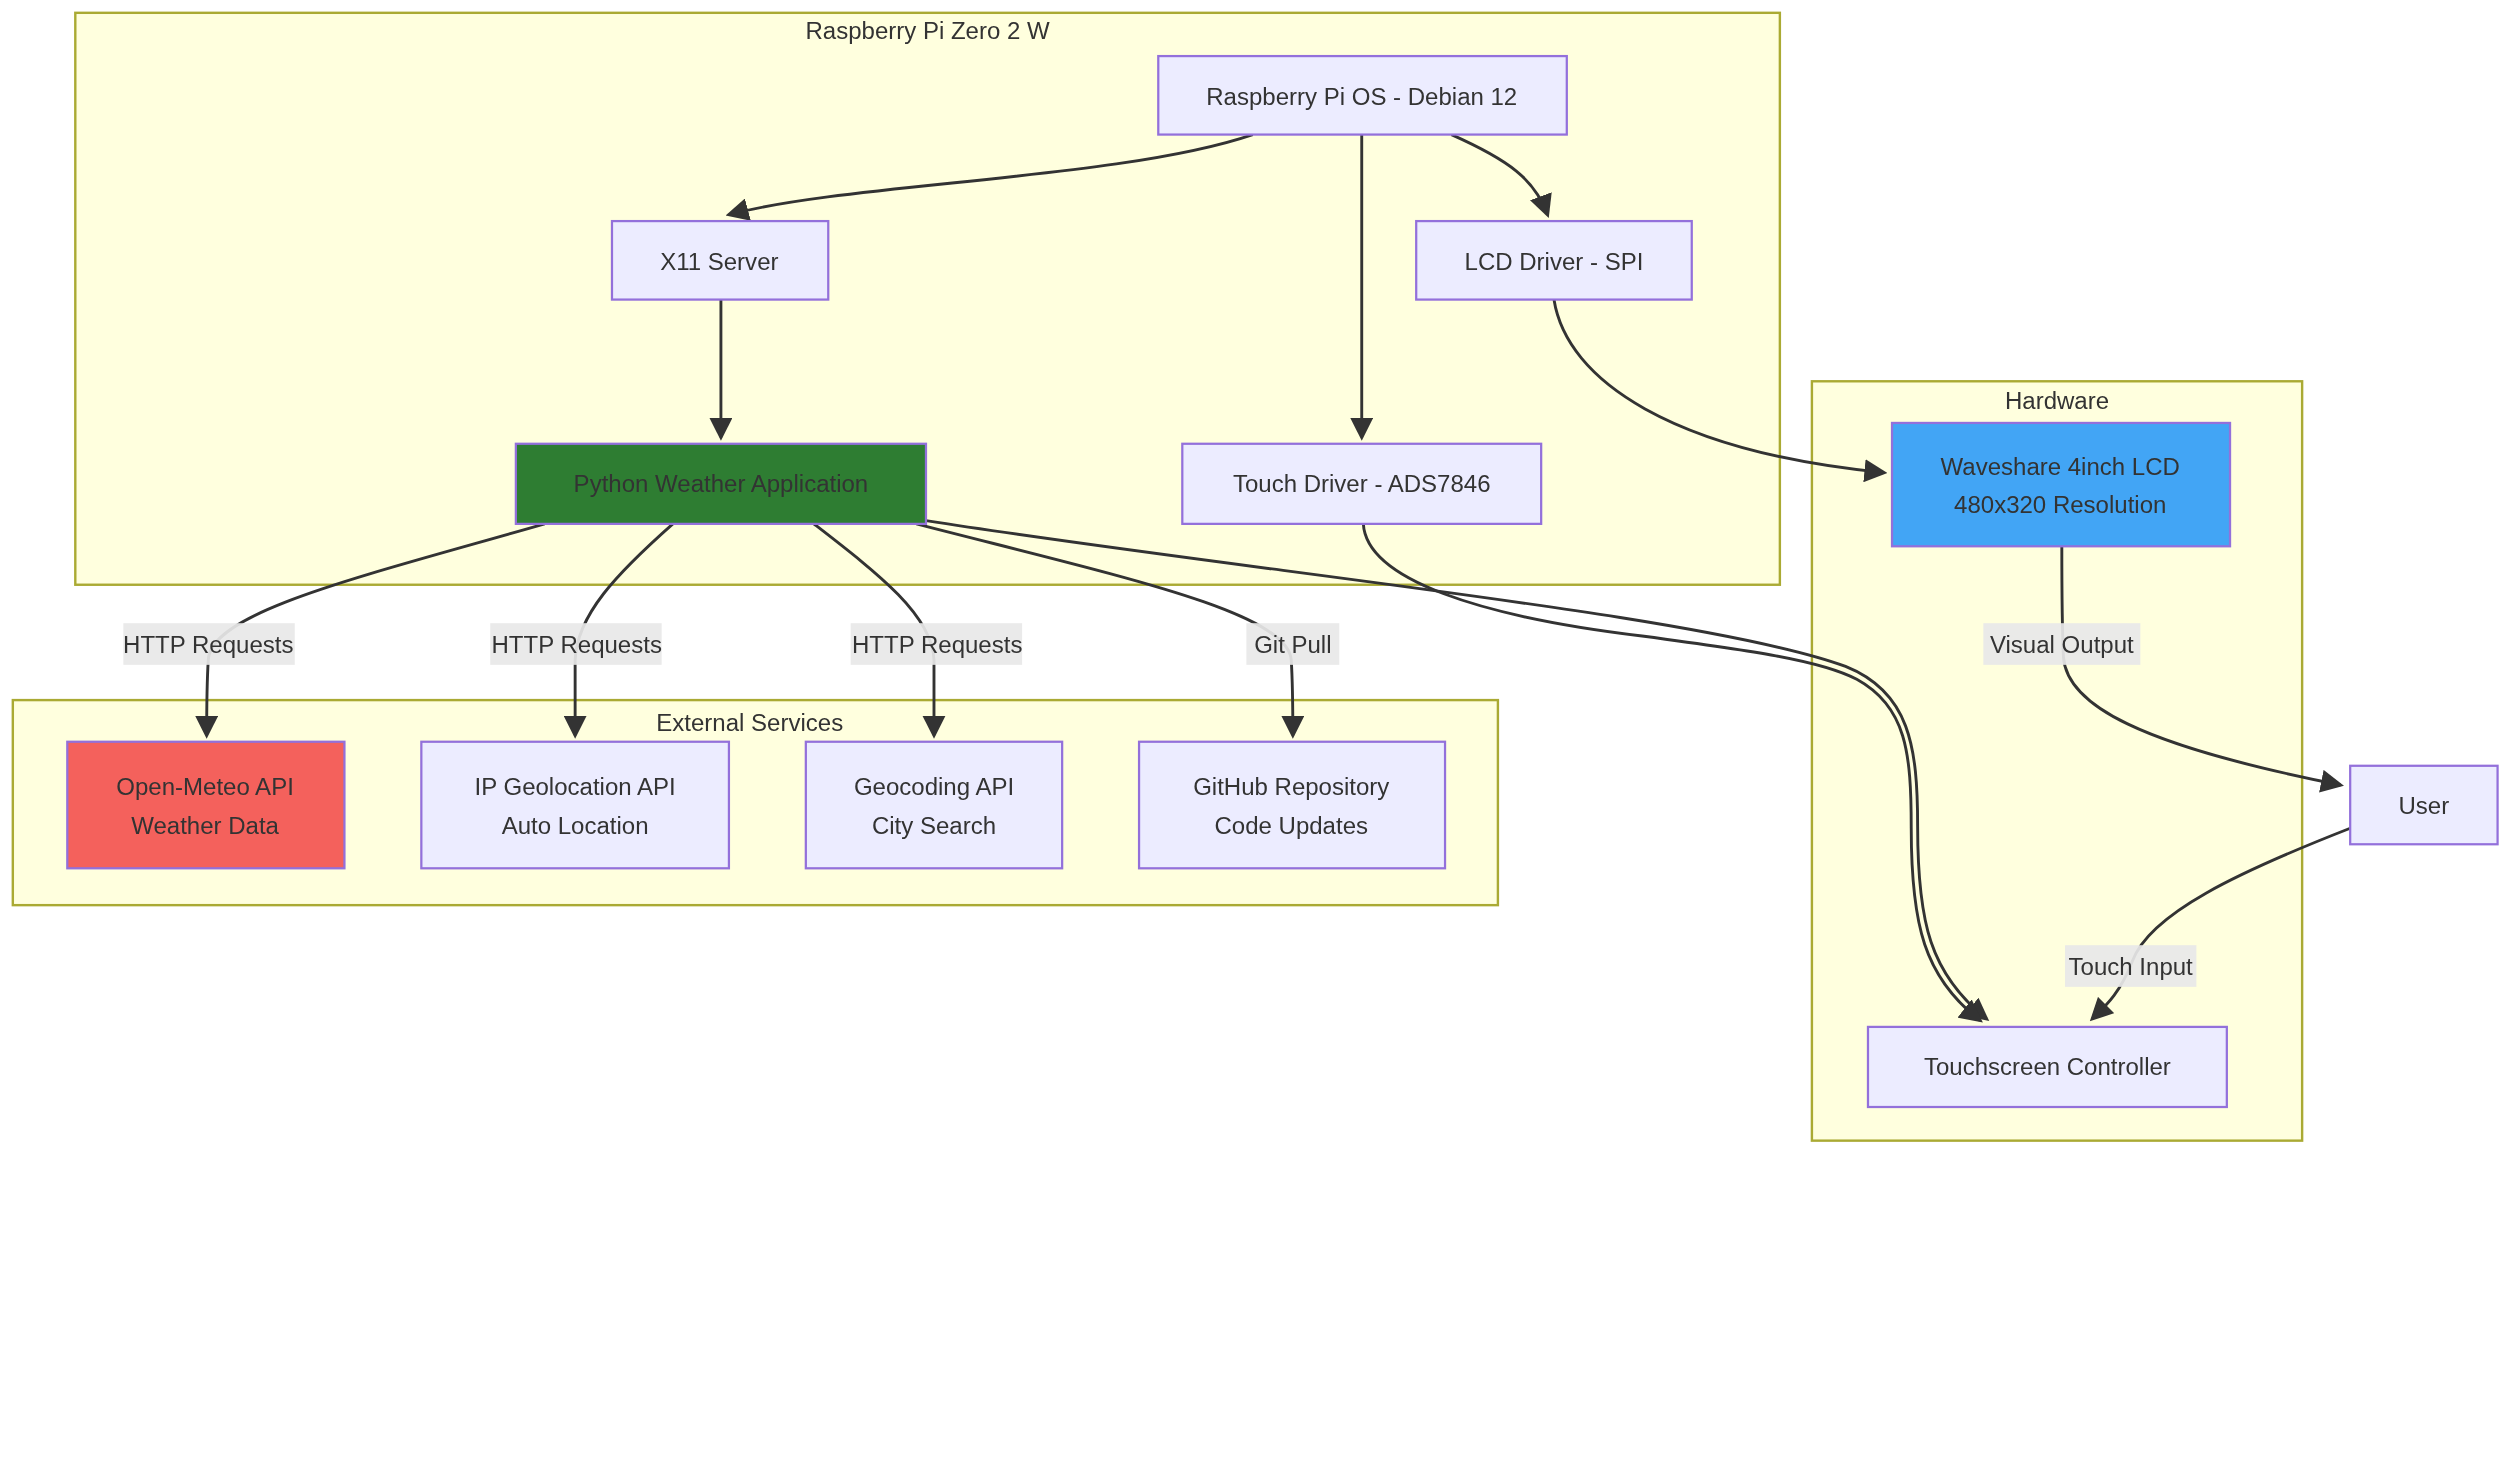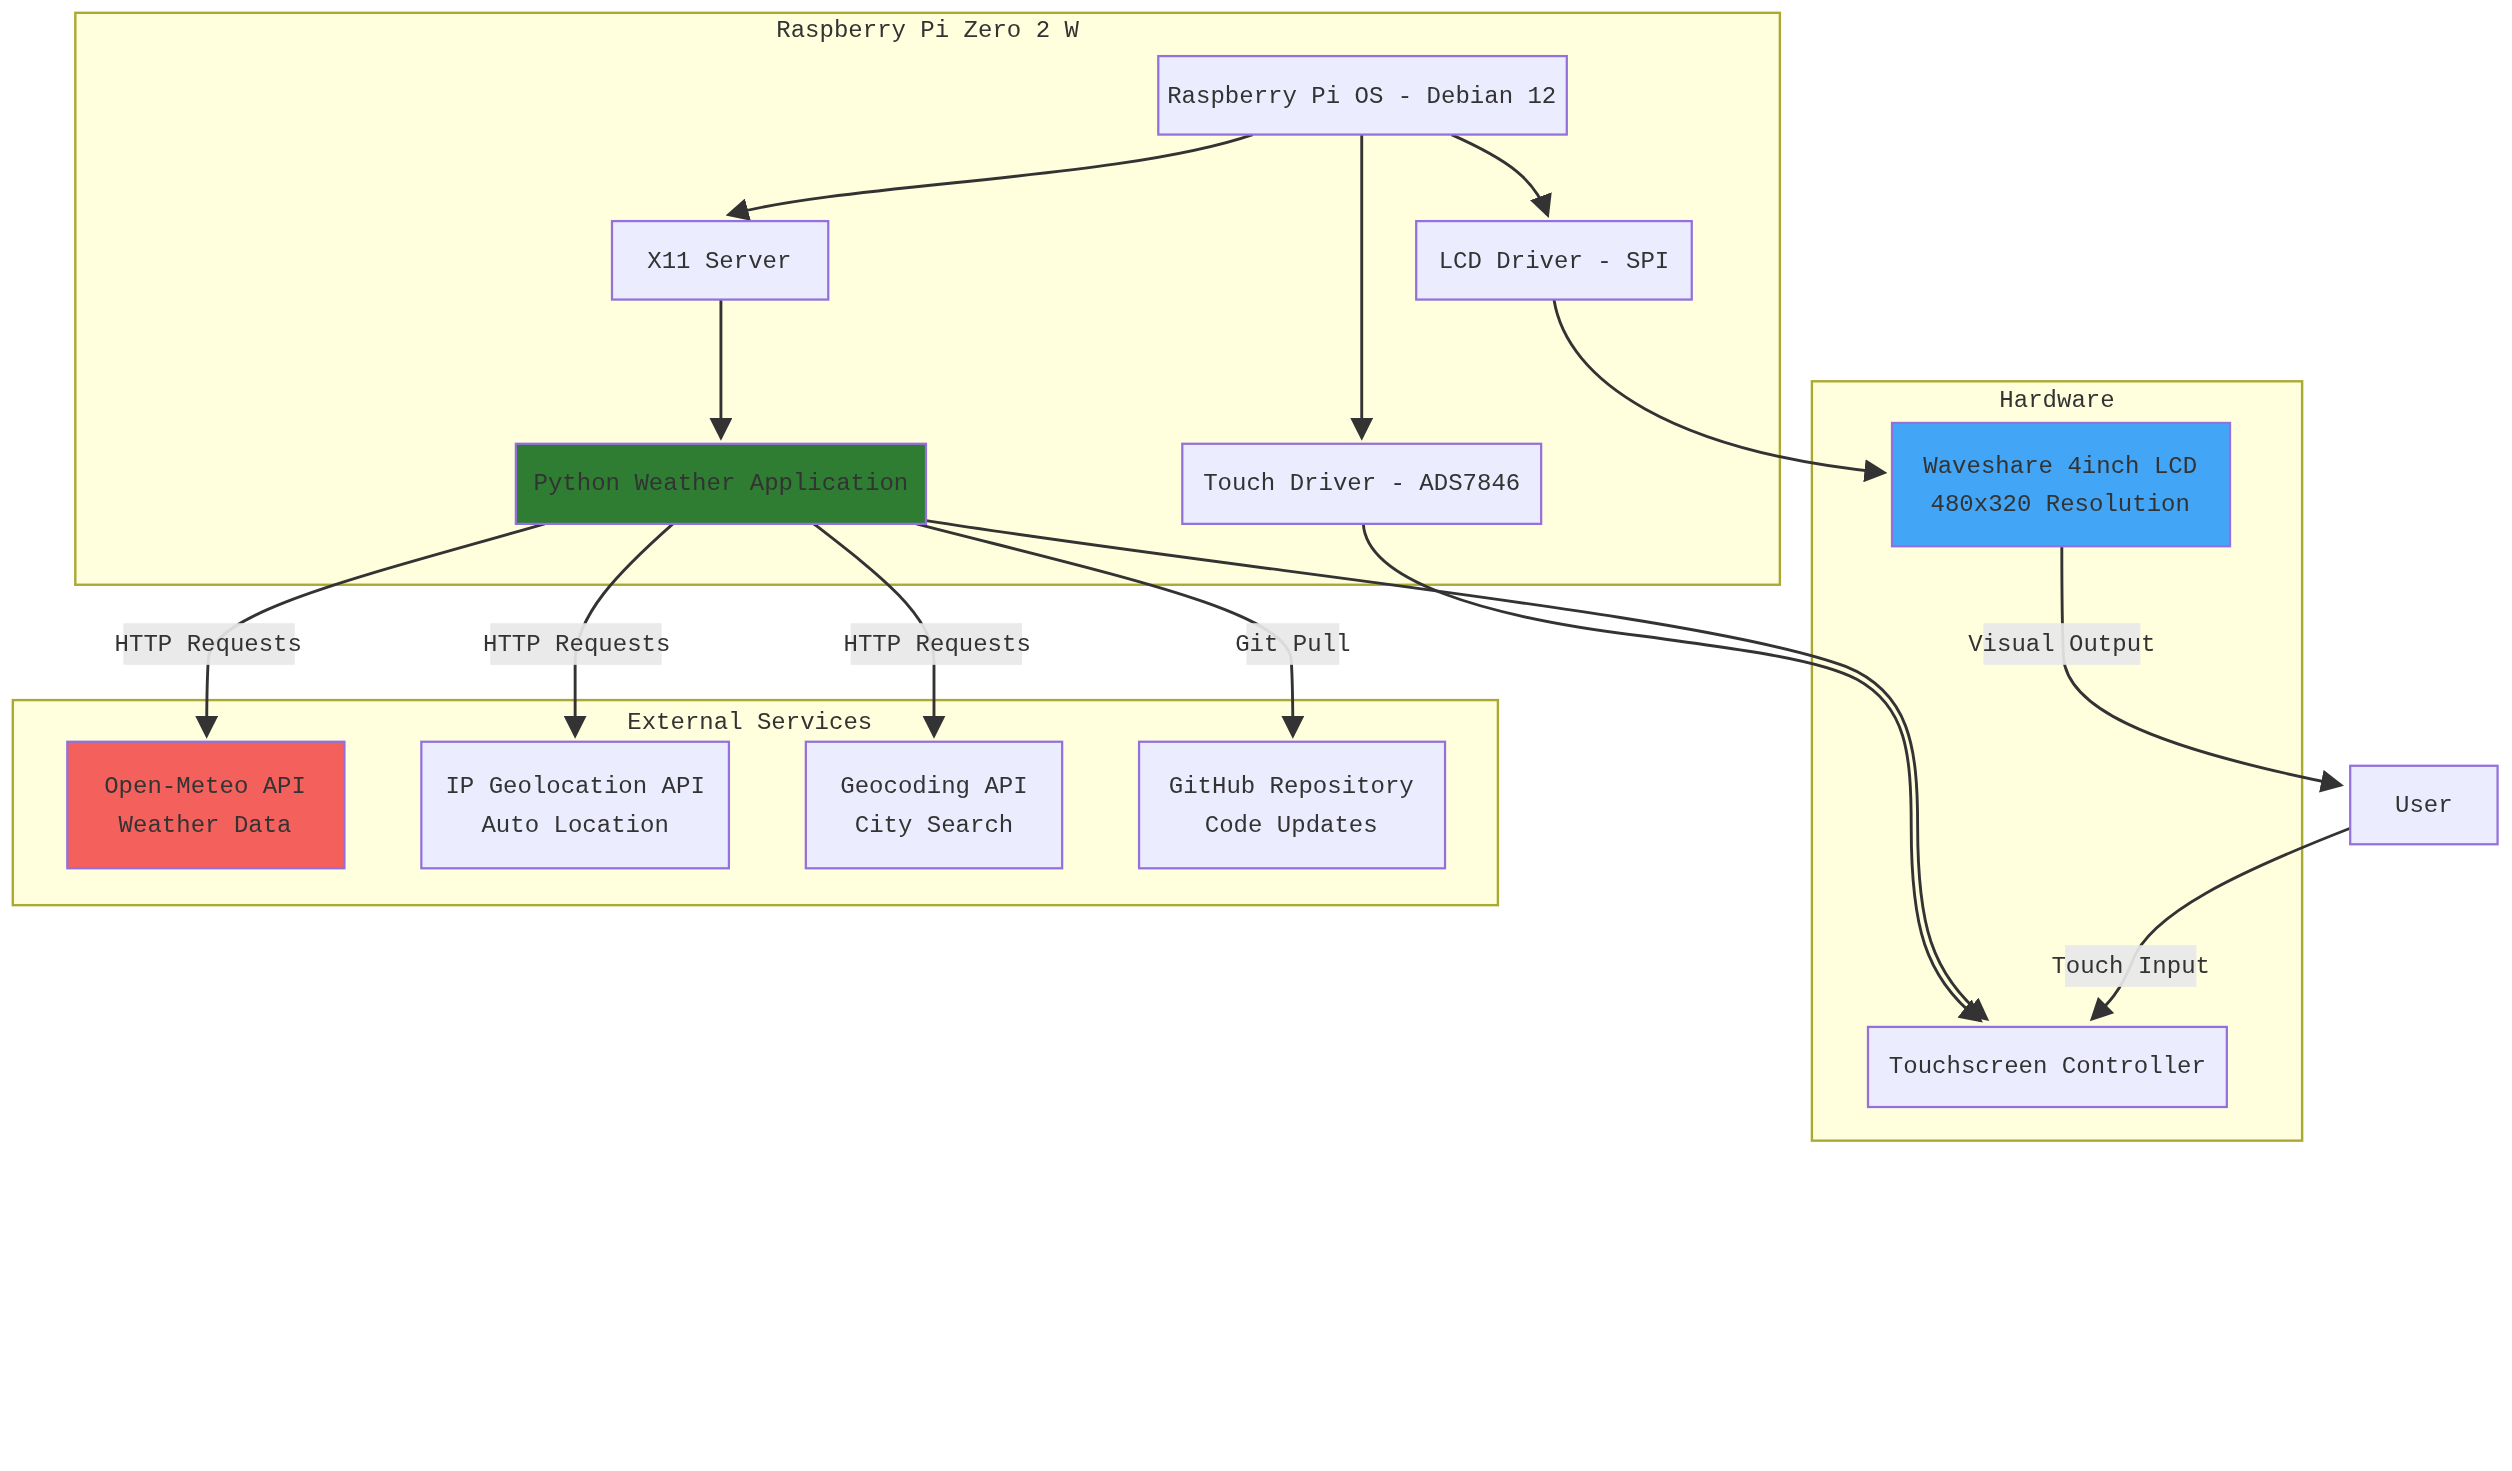--- a/index.html
+++ b/index.html
@@ -1,17 +1,17 @@
 <!DOCTYPE html>
 <html style="font-size:8px"><head>
 <meta charset="utf-8">
 <style>
   html,body{margin:0;padding:0;background:#ffffff;}
   body{font-family:"Liberation Sans", sans-serif;}
-  .diagram-wrap{width:100%;font-family:Liberation Mono, monospace;}
+  .diagram-wrap{width:100%;}
   svg{display:block;width:100%;height:auto;background:#ffffff;}
   .cluster-rect{fill:#ffffde;stroke:#aaaa33;stroke-width:1.5;}
   .cluster-label{fill:#333333;font-size:15px;text-anchor:middle;}
   .node-rect{fill:#ececff;stroke:#9370db;stroke-width:1.4;}
   .node-rect--green{fill:#2e7d32;}
   .node-rect--red{fill:#f4615c;}
   .node-rect--blue{fill:#42a5f5;}
   .node-label{fill:#333333;font-size:15px;text-anchor:middle;}
   .edge{fill:none;stroke:#333333;stroke-width:1.8;}
   .edge-label-bg{fill:#e8e8e8;opacity:0.92;}

